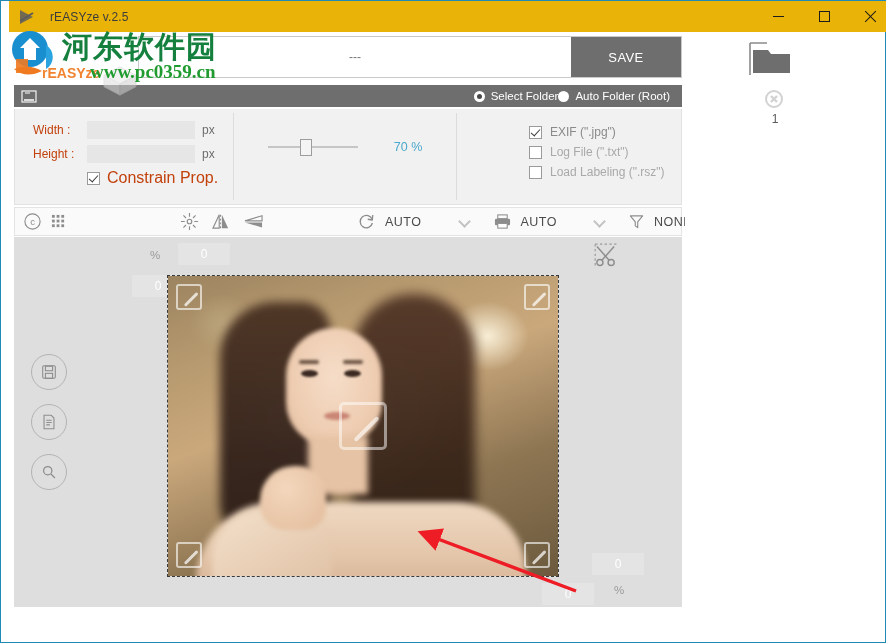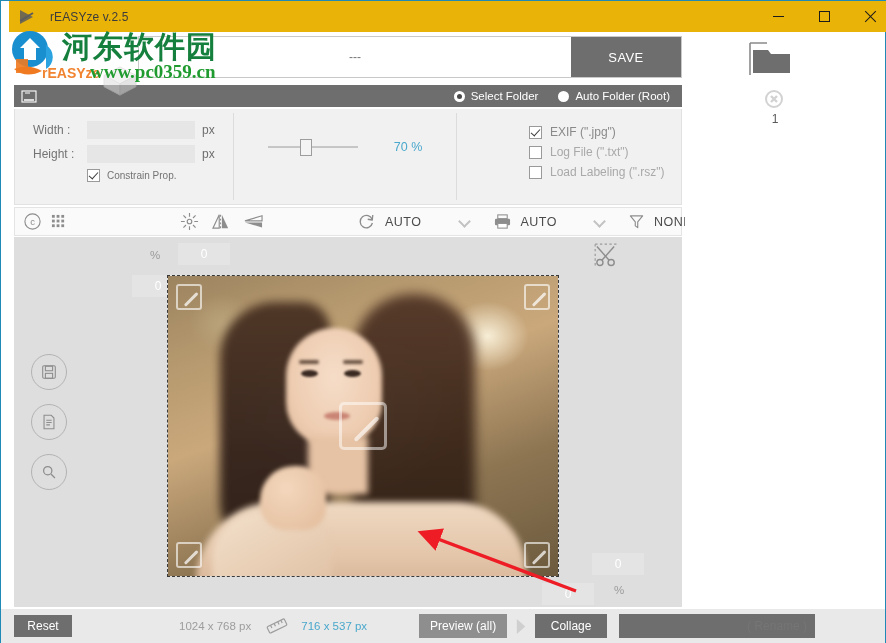--- a/index.html
+++ b/index.html
@@ -106,21 +106,21 @@
     font-size: 13px; letter-spacing: .4px;
   }
 
   
   #folderbar {
     position: absolute; left: 13px; top: 84px; width: 668px; height: 22px;
     background: #6e6e6e;
     display: flex; align-items: center;
   }
   #folder-icon { margin-left: 7px; width: 16px; height: 14px; position: relative; }
-  .radio-group { margin-left: auto; display: flex; align-items: flex-end; gap: 20px; margin-right: 12px; }
+  .radio-group { margin-left: auto; display: flex; align-items: flex-end; margin-right: 12px; }
   .radio-item { display: flex; align-items: center; gap: 6px; cursor: pointer; }
   .radio-dot {
     width: 11px; height: 11px; border-radius: 50%;
     background: #ffffff; position: relative;
   }
   .radio-dot.checked:after {
     content:""; position:absolute; left:3px; top:3px; width:5px; height:5px;
     border-radius:50%; background:#4a4a4a;
   }
   .radio-label { color: #ffffff; font-size: 11.5px; }
@@ -129,37 +129,37 @@
   #options {
     position: absolute; left: 13px; top: 108px; width: 668px; height: 96px;
     background: #f1f1f1; border: 1px solid #e2e2e2; border-top: none;
     display: flex;
   }
   .opt-panel { position: relative; height: 100%; }
   .opt-sep { width: 1px; background: #dcdcdc; margin: 4px 0; }
 
   #panel-size { width: 218px; padding: 12px 0 0 18px; }
   .size-row { display: flex; align-items: center; margin-bottom: 6px; }
-  .size-label { width: 54px; font-size: 12px; color: #737373; }
+  .size-label { width: 54px; font-size: 12px; color: #c2410c; }
   .size-input {
     width: 108px; height: 18px; background: #e6e6e6; border: none; outline: none;
     font-family: "Liberation Sans", sans-serif; font-size: 12px; color:#444;
     padding: 0 4px;
   }
   .size-unit { font-size: 12px; color: #6e6e6e; margin-left: 7px; }
   .constrain { display: flex; align-items: center; margin-left: 54px; margin-top: 3px; gap: 7px; cursor: pointer;}
   .cbox {
     width: 13px; height: 13px; border: 1px solid #9a9a9a; background: #fff;
     position: relative; flex:none;
   }
   .cbox.checked:after {
     content:""; position:absolute; left:3px; top:0px; width:4px; height:8px;
     border: solid #3b3b3b; border-width: 0 1.6px 1.6px 0; transform: rotate(42deg);
   }
-  .cbox-label { font-size: 10px; color: #737373; }
+  .cbox-label { font-size: 16px; color: #c2410c; }
 
   #panel-percent { width: 222px; padding-top: 15px; text-align: center; }
   #percent-head {
     display: flex; align-items: center; justify-content: center; gap: 28px;
     cursor: pointer;
   }
   #percent-head .ptext { font-size: 13.5px; color: #3c3c3c; letter-spacing:.3px; }
   .chev { width: 13px; height: 13px; position: relative; }
   .chev:after {
     content:""; position:absolute; left:2px; top:2px; width: 7px; height: 7px;
@@ -604,39 +604,20 @@
         </marker>
       </defs>
       <path d="M172 64 L18 6" stroke="#ee1c25" stroke-width="3.4" marker-end="url(#ah)" fill="none" transform="translate(0,0) scale(1,1)"></path>
     </svg>
 
     <span class="num-box" style="left:578px;top:316px;width:52px;height:22px">0</span>
     <span class="num-box" style="left:528px;top:346px;width:52px;height:22px">0</span>
     <span class="pct-lbl" style="left:600px;top:347px">%</span>
   </div>
 
-  <div id="bottombar">
-    <button id="reset-btn">Reset</button>
-    <span id="dim-orig">1024 x 768 px</span>
-    <svg id="ruler-icon" viewBox="0 0 24 18">
-      <g transform="rotate(-26 12 9)" fill="none" stroke="#9d9d9d" stroke-width="1.2">
-        <rect x="2.5" y="5.5" width="19" height="7" rx="1"></rect>
-        <path d="M6.5 5.5 L6.5 8.6 M10.5 5.5 L10.5 8.6 M14.5 5.5 L14.5 8.6 M18 5.5 L18 8.6"></path>
-      </g>
-    </svg>
-    <span id="dim-new">716 x 537 px</span>
-    <button id="preview-btn">Preview (all)</button>
-    <span id="next-arrow">
-      <svg viewBox="0 0 16 20" width="15" height="19">
-        <path d="M3 2 L12 10 L3 18 Z" fill="#cfcfcf"></path>
-      </svg>
-    </span>
-    <button id="collage-btn">Collage</button>
-    <input id="rename-field" type="text" value="" placeholder="( Rename )" style="">
-  </div>
 
   <div id="sidebar">
     <svg id="folder-big" viewBox="0 0 44 36">
       <path d="M1 2 L1 34 M1 2 L18 2" fill="none" stroke="#8a8a8a" stroke-width="1.6"></path>
       <path d="M4 9 L19 9 L22 13 L41 13 L41 32 L4 32 Z" fill="#6e6e6e"></path>
     </svg>
     <svg id="clear-btn" viewBox="0 0 18 18">
       <circle cx="9" cy="9" r="8" fill="none" stroke="#d2d2d2" stroke-width="2"></circle>
       <path d="M6 6 L12 12 M12 6 L6 12" stroke="#d2d2d2" stroke-width="2.4"></path>
     </svg>

